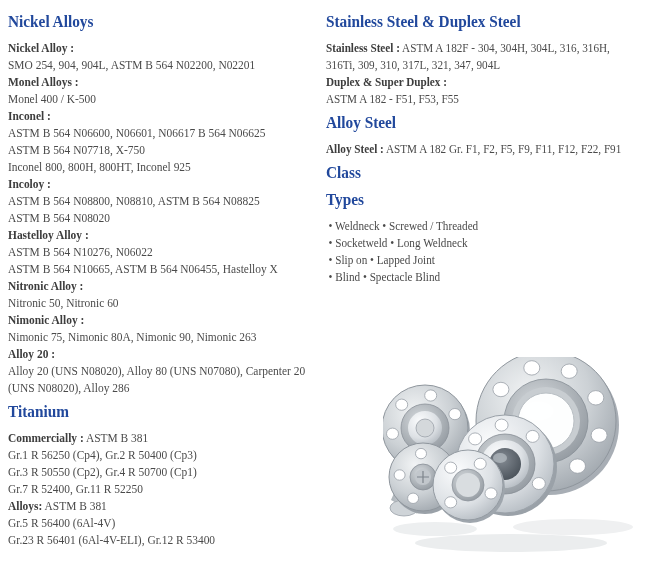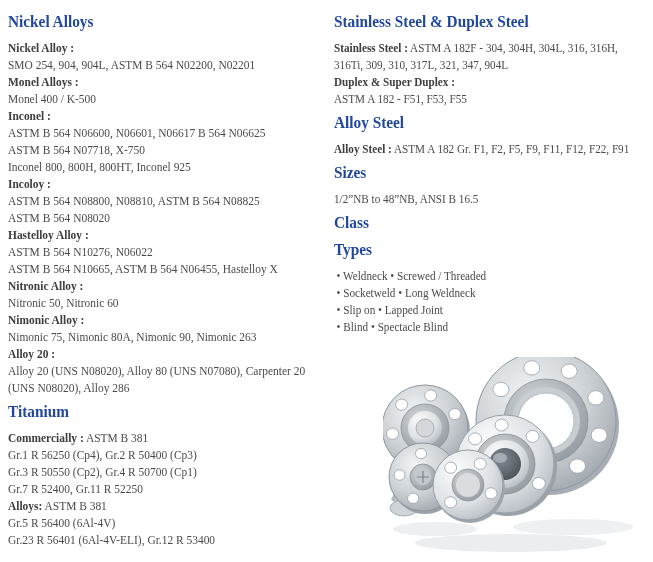--- a/index.html
+++ b/index.html
@@ -1,20 +1,20 @@
 <!DOCTYPE html>
 <html><head>
 <meta charset="utf-8">
 <style>
   html,body{margin:0;padding:0;background:#ffffff;}
   .page{position:relative;width:653px;height:562px;background:#ffffff;overflow:hidden;
         font-family:Liberation Serif, serif;}
   .col{position:absolute;top:10px;padding-top:2px;}
   .lcol{left:8px;width:330px;}
-  .rcol{left:334px;width:315px;}
+  .rcol{left:326px;width:315px;}
   .h2{color:#21489c;font-size:17px;line-height:20px;font-weight:bold;margin:6px 0 7px;
       transform:scaleX(0.9);transform-origin:0 50%;white-space:nowrap;}
   .sec:first-child .h2{margin-top:0;}
   .ln{margin:0;font-size:13px;line-height:17px;color:#4a4a4a;white-space:nowrap;transform-origin:0 50%;}
   .lcol .ln{transform:scaleX(0.88);}
   .rcol .ln{transform:scaleX(0.86);}
   .lbl{font-weight:bold;color:#3d3d3d;}
   .bullets .ln{padding-left:3px;}
   .photo{position:absolute;left:383px;top:357px;}
 </style>
@@ -112,27 +112,20 @@
     </section>
 
     <section class="sec">
       <h2 class="h2">Alloy Steel</h2>
       <div class="lines">
 
           <p class="ln"><strong class="lbl">Alloy Steel :</strong><span> ASTM A 182 Gr. F1, F2, F5, F9, F11, F12, F22, F91</span></p>
         </div>
     </section>
 
-    <section class="sec">
-      <h2 class="h2">Sizes</h2>
-      <div class="lines">
-
-          <p class="ln"><strong class="lbl"></strong><span>1/2”NB to 48”NB, ANSI B 16.5</span></p>
-        </div>
-    </section>
 
     <section class="sec">
       <h2 class="h2">Class</h2>
     </section>
 
     <section class="sec">
       <h2 class="h2">Types</h2>
       <div class="lines bullets">
 
           <p class="ln"><strong class="lbl"></strong><span>• Weldneck • Screwed / Threaded</span></p>

